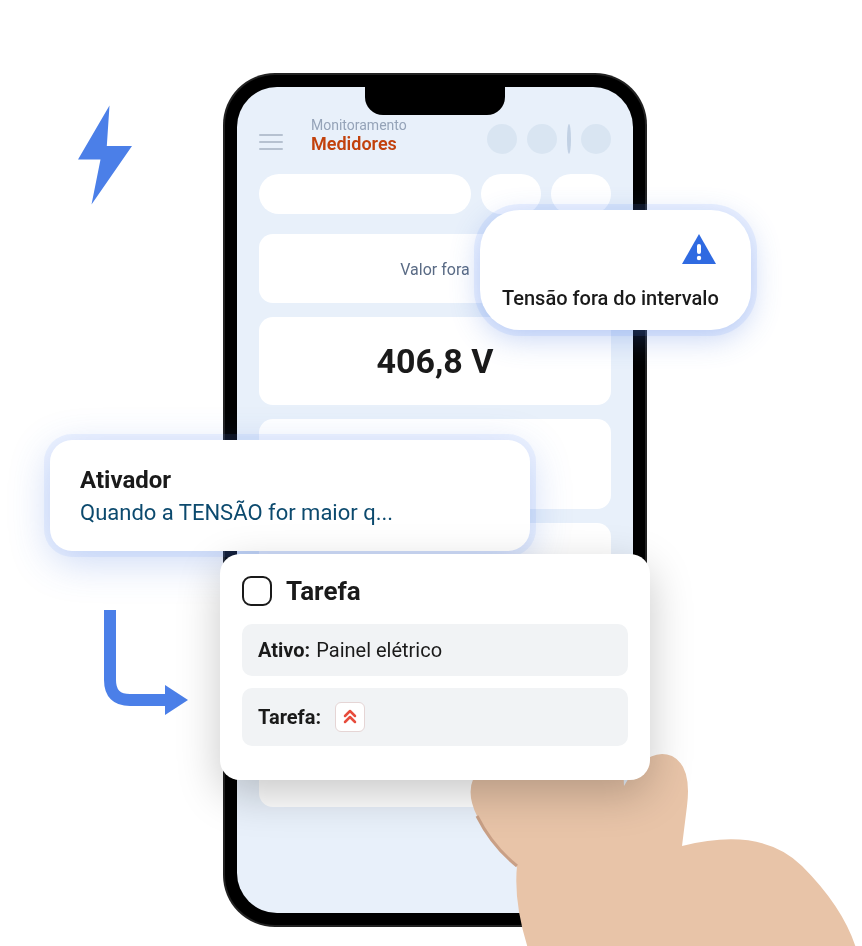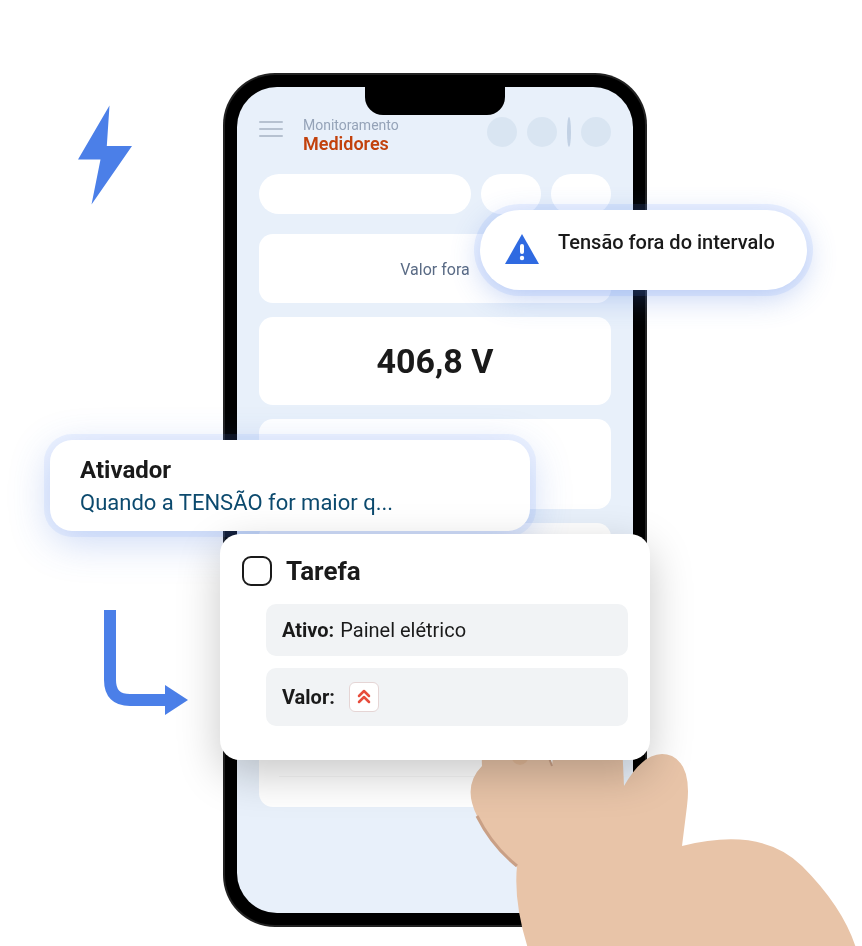--- a/index.html
+++ b/index.html
@@ -52,22 +52,22 @@
       background: #e8f0fa;
       border-radius: 40px;
       overflow: hidden;
       position: relative;
     }
 
     
     .screen-header {
       padding: 30px 22px 10px 22px;
       display: flex;
-      align-items: flex-start;
-      gap: 20px;
+      align-items: flex-end;
+      gap: 28px;
     }
     .menu-icon {
       width: 24px;
       height: 24px;
       display: flex;
       flex-direction: column;
       justify-content: center;
       gap: 5px;
       opacity: 0.35;
     }
@@ -156,40 +156,41 @@
 
     
     .alert-pill {
       position: absolute;
       top: 210px;
       left: 480px;
       background: #fff;
       border-radius: 40px;
       padding: 20px 32px 20px 22px;
       display: flex;
-      align-items: flex-start;
+      align-items: flex-end;
       gap: 16px;
       z-index: 4;
       box-shadow: 0 8px 30px rgba(60,110,220,0.3), 0 0 0 6px rgba(100,150,255,0.12);
+      flex-direction: column;
     }
     .alert-pill-text {
       font-size: 20px;
       color: #1a1a1a;
       font-weight: 500;
     }
 
     
     .trigger-card {
       position: absolute;
       top: 440px;
       left: 50px;
       width: 480px;
       background: #fff;
       border-radius: 22px;
-      padding: 16px 30px;
+      padding: 26px 30px;
       z-index: 4;
       box-shadow: 0 10px 40px rgba(60,110,220,0.28), 0 0 0 6px rgba(100,150,255,0.1);
     }
     .trigger-title {
       font-size: 24px;
       font-weight: 700;
       color: #1a1a1a;
       margin-bottom: 6px;
     }
     .trigger-text {
@@ -203,21 +204,21 @@
       top: 610px;
       left: 80px;
       width: 120px;
       height: 120px;
       z-index: 3;
     }
 
     
     .task-card {
       position: absolute;
-      top: 534px;
+      top: 554px;
       left: 220px;
       width: 430px;
       background: #fff;
       border-radius: 20px;
       padding: 22px 22px;
       z-index: 5;
       box-shadow: 0 14px 44px rgba(0,0,0,0.22);
     }
     .task-header {
       display: flex;
@@ -238,21 +239,20 @@
     }
     .task-row {
       background: #f1f3f5;
       border-radius: 10px;
       padding: 14px 16px;
       margin-bottom: 12px;
       display: flex;
       align-items: center;
       font-size: 20px;
       color: #1a1a1a;
-      margin-left: 24px;
     }
     .task-row .label { font-weight: 700; margin-right: 6px; }
     .task-row .val { font-weight: 400; flex: 1; white-space: nowrap; overflow: hidden; text-overflow: ellipsis; }
     .priority-badge {
       width: 30px;
       height: 30px;
       background: #fff;
       border: 1px solid #e5d5d5;
       border-radius: 6px;
       display: flex;
@@ -368,21 +368,21 @@
 <div class="task-card">
   <div class="task-header">
     <div class="checkbox"></div>
     <div class="task-title">Tarefa</div>
   </div>
   <div class="task-row">
     <span class="label">Ativo:</span>
     <span class="val">Painel elétrico</span>
   </div>
   <div class="task-row">
-    <span class="label">Valor:</span>
+    <span class="label">Tarefa:</span>
     <div class="priority-badge">
       <svg width="14" height="16" viewBox="0 0 14 16">
         <path d="M2 7 L7 2 L12 7" stroke="#e74c3c" stroke-width="2.5" fill="none" stroke-linecap="round" stroke-linejoin="round"></path>
         <path d="M2 13 L7 8 L12 13" stroke="#e74c3c" stroke-width="2.5" fill="none" stroke-linecap="round" stroke-linejoin="round"></path>
       </svg>
     </div>
   </div>
 </div>
 
 <svg class="hand" viewBox="0 0 500 420">

